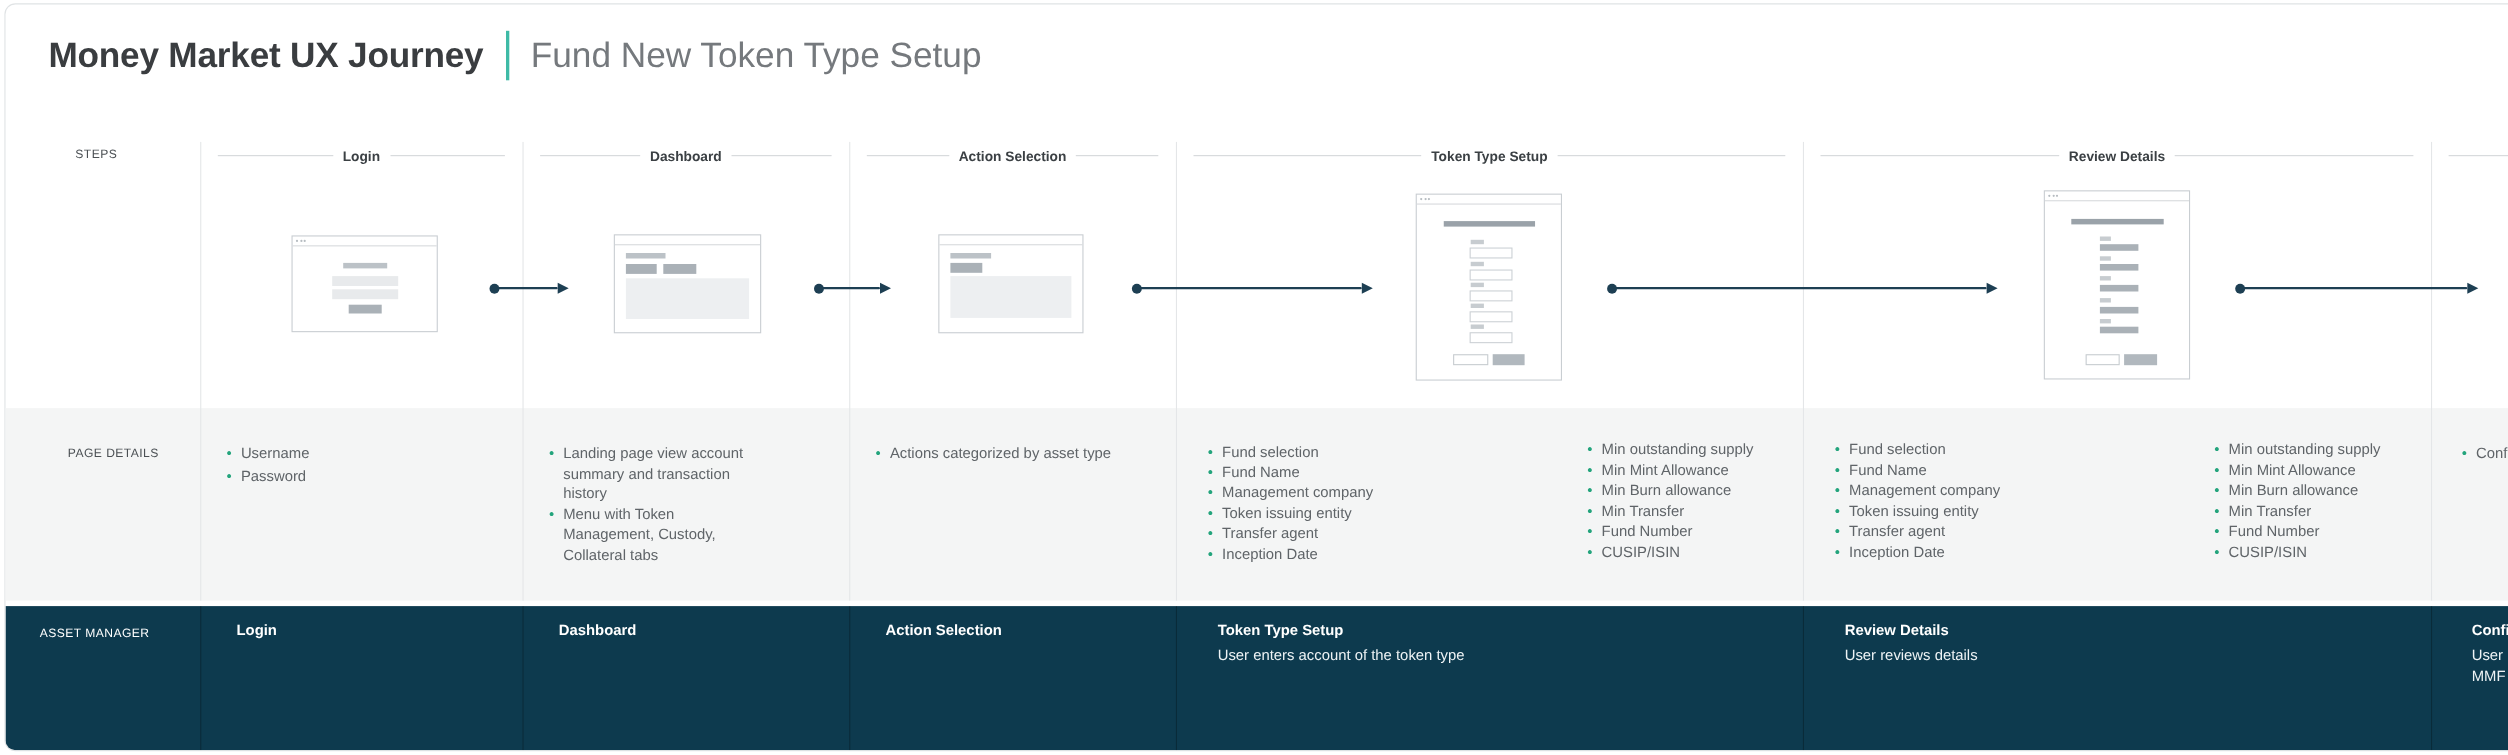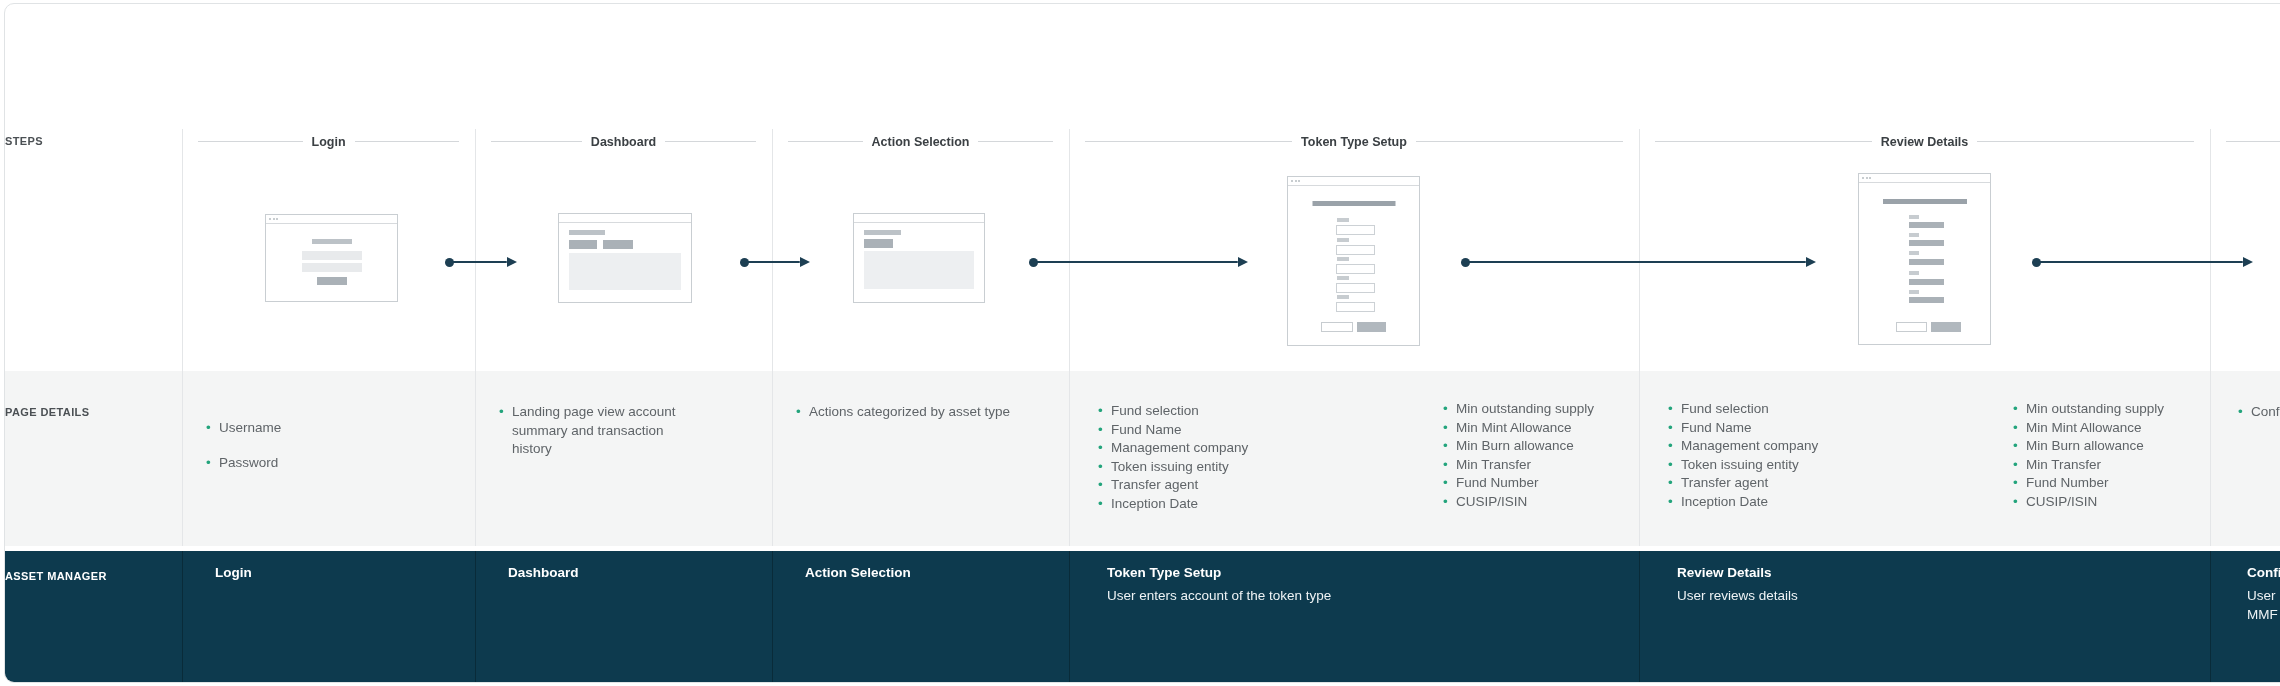--- a/index.html
+++ b/index.html
@@ -16,22 +16,22 @@
 
   
   .details-band{position:absolute;left:0;right:0;top:367px;height:175px;background:#f4f5f5;}
   .persona-band{position:absolute;left:0;right:0;top:547px;height:131px;background:#0d3a4e;}
 
   
   .vline{position:absolute;top:125px;height:417px;width:1px;background:#e4e6e8;}
   .vline-dark{position:absolute;top:547px;height:131px;width:1px;background:rgba(0,0,0,.26);}
 
   
-  .row-label{position:absolute;font-size:11px;font-weight:700;letter-spacing:.4px;
-             color:#4b5054;text-align:left;white-space:nowrap;}
+  .row-label{position:absolute;font-size:11px;font-weight:400;letter-spacing:.4px;
+             color:#4b5054;text-align:center;white-space:nowrap;}
   .row-label.on-dark{color:#ffffff;}
 
   
   .step-head{position:absolute;top:130px;height:15px;display:flex;align-items:center;
              gap:9px;padding:0 16px;box-sizing:border-box;}
   .hline{flex:1;height:1px;background:#d4d7da;}
   .hline-solo{position:absolute;top:137px;height:1px;background:#d4d7da;}
   .step-name{font-size:12.5px;font-weight:700;color:#3b4044;white-space:nowrap;}
 
   
@@ -56,51 +56,56 @@
   .arrow::before{content:"";position:absolute;left:-2px;top:-3.5px;width:9px;height:9px;
                  border-radius:50%;background:#1d3f53;}
   .arrow::after{content:"";position:absolute;right:-10px;top:-4px;width:0;height:0;
                 border-top:5px solid transparent;border-bottom:5px solid transparent;
                 border-left:10px solid #1d3f53;}
 
   
   .plist{position:absolute;margin:0;padding:0;list-style:none;font-size:13.5px;color:#5f6468;}
   .plist li{position:relative;padding-left:14px;line-height:18.6px;}
   .plist li::before{content:"\2022";position:absolute;left:1px;color:#23a47c;}
-  .plist.gap li{line-height:18.5px;margin-bottom:2.5px;margin-top:16px;}
+  .plist.gap li{line-height:18.5px;margin-bottom:2.5px;}
 
   
   .persona{position:absolute;top:561px;color:#fff;}
   .p-title{font-size:13.5px;font-weight:700;margin:0 0 6px 0;white-space:nowrap;}
   .p-body{font-size:13.5px;line-height:19px;color:#eef3f5;margin:0;}
 </style>
 </head>
 <body>
 
 <div class="card">
 
+  <div class="titlebar">
+    <span class="title-main">Money Market UX Journey</span>
+    <span class="title-divider"></span>
+    <span class="title-sub">Fund New Token Type Setup</span>
+  </div>
 
   <div class="details-band"></div>
   <div class="persona-band"></div>
 
   <div class="vline" style="left:177px"></div>
   <div class="vline" style="left:470px"></div>
   <div class="vline" style="left:767px"></div>
   <div class="vline" style="left:1064px"></div>
   <div class="vline" style="left:1634px"></div>
   <div class="vline" style="left:2205px"></div>
   <div class="vline-dark" style="left:177px"></div>
   <div class="vline-dark" style="left:470px"></div>
   <div class="vline-dark" style="left:767px"></div>
   <div class="vline-dark" style="left:1064px"></div>
   <div class="vline-dark" style="left:1634px"></div>
   <div class="vline-dark" style="left:2205px"></div>
 
   <div class="row-label" style="left:0;width:165px;top:131px">STEPS</div>
-  <div class="row-label" style="left:0;width:162px;top:402px">PAGE DETAILS</div>
+  <div class="row-label" style="left:17px;width:162px;top:402px">PAGE DETAILS</div>
   <div class="row-label on-dark" style="left:0;width:162px;top:566px">ASSET MANAGER</div>
 
   <div class="step-head" style="left:177px;width:293px">
     <span class="hline"></span>
     <span class="step-name">Login</span>
     <span class="hline"></span>
   </div>
   <div class="step-head" style="left:470px;width:297px">
     <span class="hline"></span>
     <span class="step-name">Dashboard</span>
@@ -197,20 +202,21 @@
   <div class="arrow" style="left:1026px;width:207px"></div>
   <div class="arrow" style="left:1458px;width:343px"></div>
   <div class="arrow" style="left:2029px;width:209px"></div>
 
   <ul class="plist gap" style="left:200px;top:399px">
     <li>Username</li>
     <li>Password</li>
   </ul>
   <ul class="plist" style="left:493px;top:399px;width:200px">
     <li>Landing page view account summary and transaction history</li>
+    <li>Menu with Token Management, Custody, Collateral tabs</li>
   </ul>
   <ul class="plist" style="left:790px;top:399px;width:270px">
     <li>Actions categorized by asset type</li>
   </ul>
   <ul class="plist" style="left:1092px;top:398px">
     <li>Fund selection</li>
     <li>Fund Name</li>
     <li>Management company</li>
     <li>Token issuing entity</li>
     <li>Transfer agent</li>

